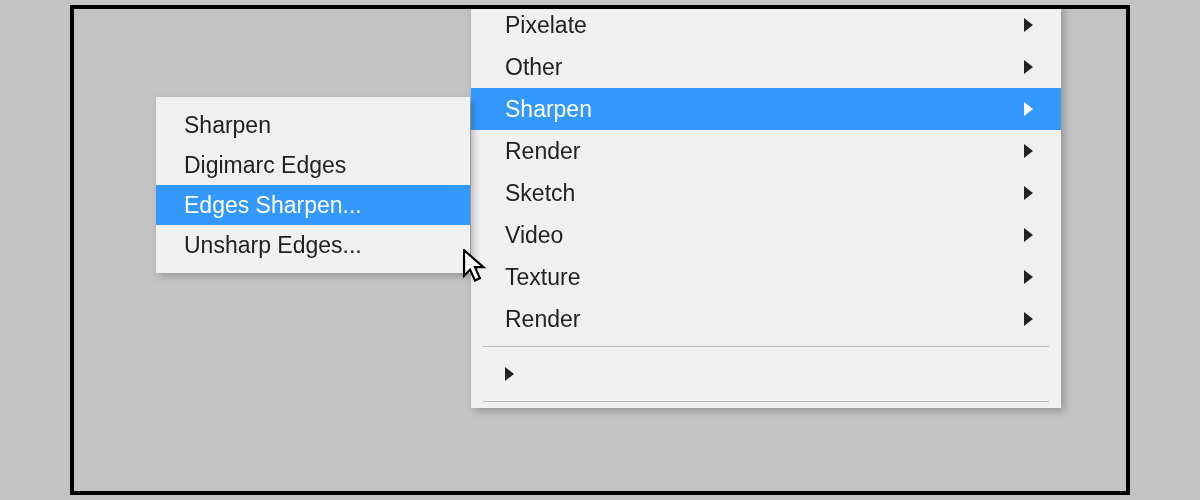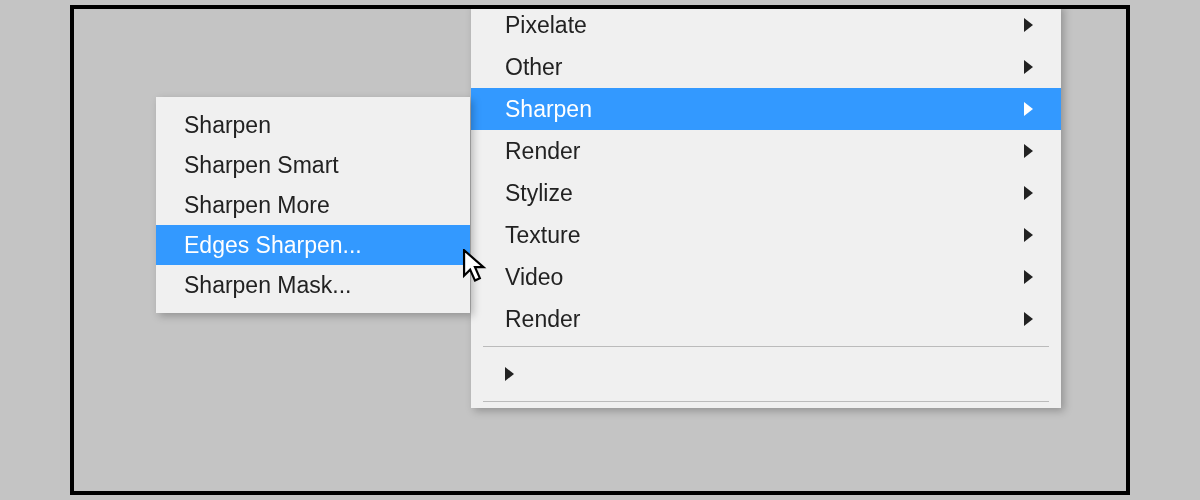--- a/index.html
+++ b/index.html
@@ -103,57 +103,54 @@
     </div>
     <div class="menu-item hl">
       <span>Sharpen</span>
       <span class="arrow"></span>
     </div>
     <div class="menu-item">
       <span>Render</span>
       <span class="arrow"></span>
     </div>
     <div class="menu-item">
-      <span>Stylize</span>
+      <span>Sketch</span>
+      <span class="arrow"></span>
+    </div>
+    <div class="menu-item">
+      <span>Video</span>
       <span class="arrow"></span>
     </div>
     <div class="menu-item">
       <span>Texture</span>
-      <span class="arrow"></span>
-    </div>
-    <div class="menu-item">
-      <span>Video</span>
       <span class="arrow"></span>
     </div>
     <div class="menu-item">
       <span>Render</span>
       <span class="arrow"></span>
     </div>
     <div class="sep"></div>
     <div class="menu-item">
       <span class="arrow"></span>
     </div>
     <div class="sep"></div>
   </div>
 
   <div class="sub-menu">
     <div class="sub-item">
       <span>Sharpen</span>
     </div>
     <div class="sub-item">
-      <span>Sharpen Smart</span>
-    </div>
-    <div class="sub-item">
-      <span>Sharpen More</span>
+      <span>Digimarc Edges</span>
     </div>
     <div class="sub-item hl">
       <span>Edges Sharpen...</span>
     </div>
     <div class="sub-item">
-      <span>Sharpen Mask...</span>
+      <span>Unsharp Edges...</span>
     </div>
   </div>
 
   <svg class="cursor" viewBox="0 0 20 28">
     <path d="M1 1 L1 22 L6 17 L10 26 L14 24 L10 15 L17 15 Z" fill="#fff" stroke="#000" stroke-width="1.8"></path>
   </svg>
 
 </div>
 
 </body></html>

